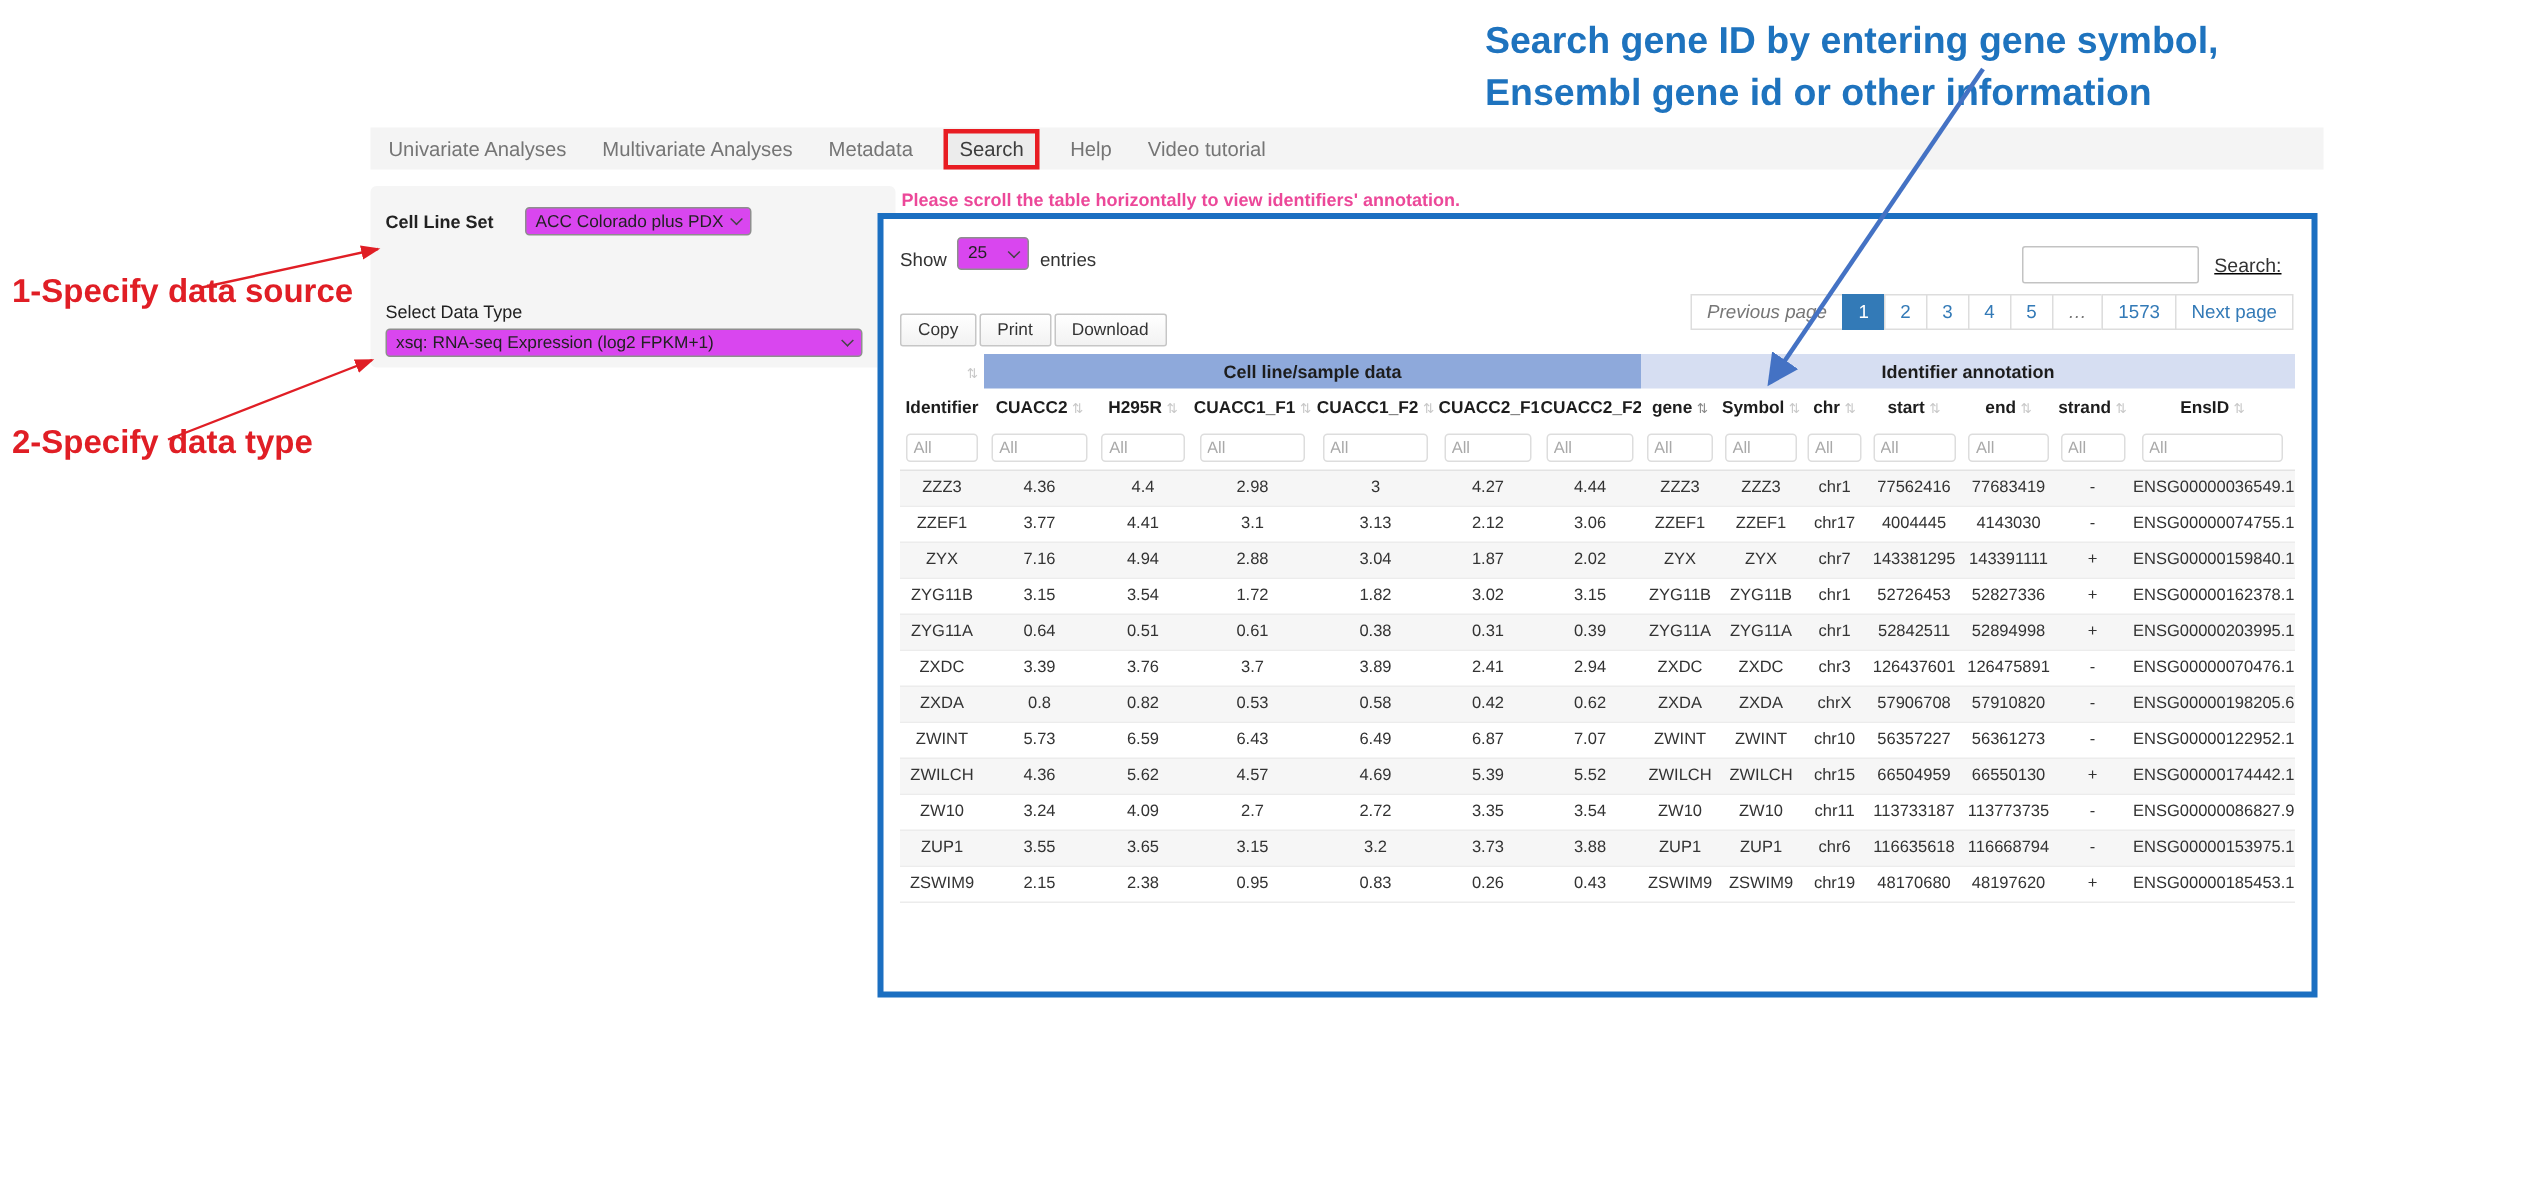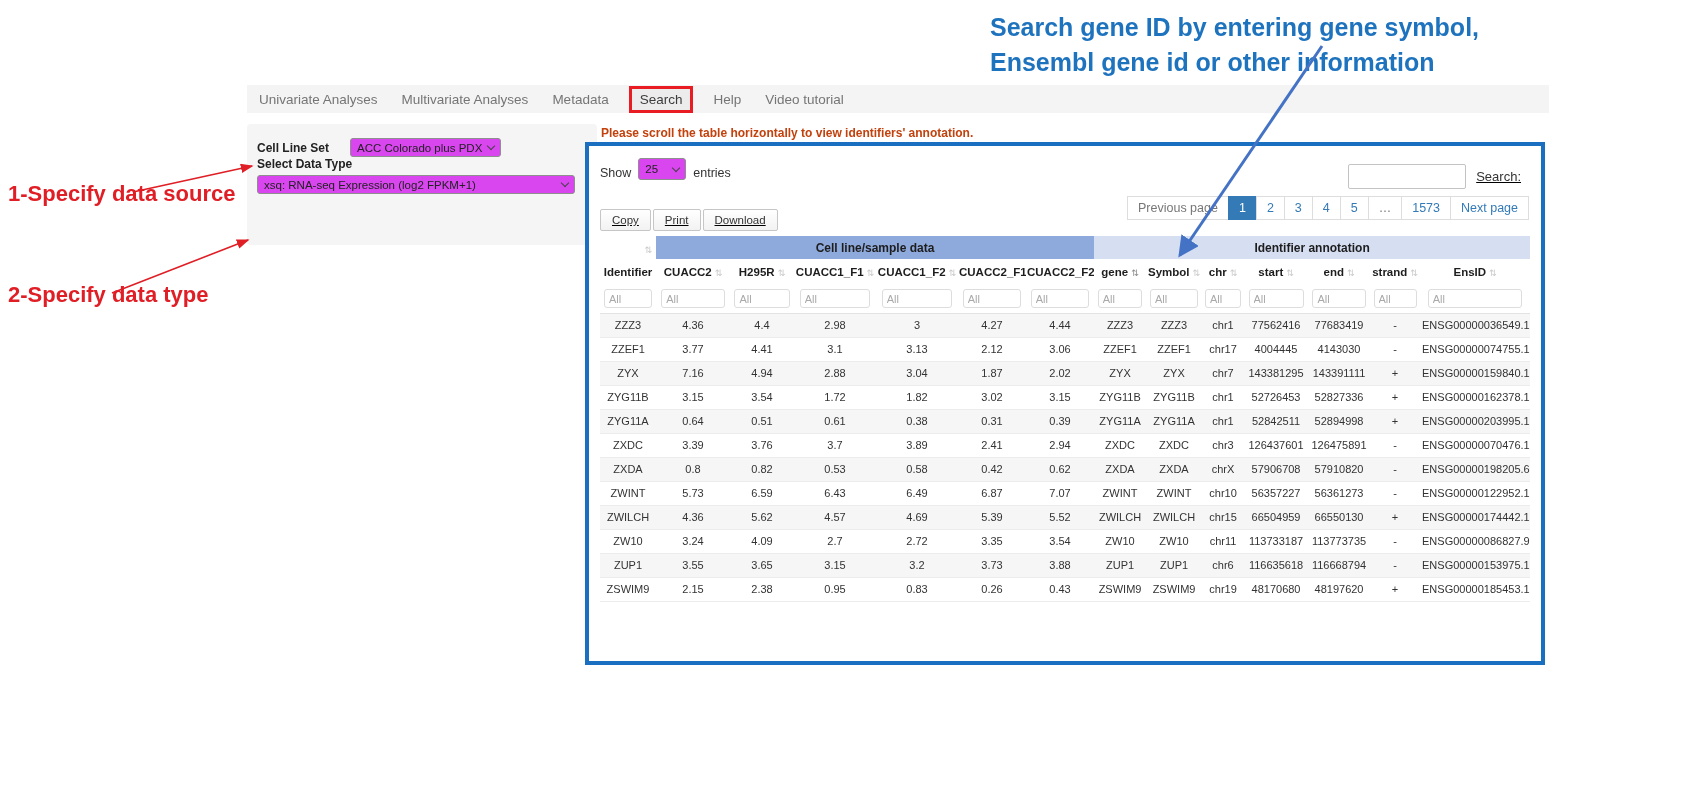--- a/index.html
+++ b/index.html
@@ -24,39 +24,39 @@
   
   .filters-panel { position: absolute; left: 247px; top: 124px; width: 350px; height: 121px; background: #f5f5f5;
                    border-radius: 4px; padding: 14px 10px 10px 10px; font-size: 12px; color: #222; }
   .fp-row { display: flex; align-items: center; gap: 21px; }
   .fp-label { font-weight: bold; white-space: nowrap; }
   .select { display: inline-flex; align-items: center; justify-content: space-between; background: #d946ef;
             border: 1px solid #8e8e8e; border-radius: 3px; height: 19px; padding: 0 6px; font-size: 11.5px;
             color: #222; cursor: pointer; gap: 6px; white-space: nowrap; overflow: hidden; }
   .chev { display: inline-block; width: 6px; height: 6px; border-right: 1.6px solid #444; border-bottom: 1.6px solid #444;
           transform: rotate(45deg); margin-top: -3px; flex: 0 0 auto; }
-  .dtype-label { display: block; font-weight: bold; }
+  .dtype-label { display: block; font-weight: normal; margin-top: 44px; }
   .select-wide { width: 318px; margin-top: 4px; display: flex; }
 
   
-  .scroll-hint { position: absolute; left: 601px; top: 126px; font-size: 12px; font-weight: bold; color: #c2410c; }
+  .scroll-hint { position: absolute; left: 601px; top: 126px; font-size: 12px; font-weight: bold; color: #ec4899; }
   .table-panel { position: absolute; left: 585px; top: 142px; width: 960px; height: 523px;
                  border: 4px solid var(--panel-border); background: #fff; padding: 10px 11px; }
   .length-row { display: flex; align-items: flex-end; gap: 7px; font-size: 12.5px; color: #333; margin-top: 2px; }
   .select-tiny { width: 48px; height: 22px; }
   .info-text { font-size: 12.5px; color: #333; margin-top: 9px; }
   .search-row { position: absolute; top: 18px; right: 20px; display: flex; align-items: center; gap: 10px; text-decoration: underline; }
   .search-input { width: 118px; height: 25px; border: 1px solid #c3c3c3; border-radius: 2px; font-size: 12px; padding: 0 5px; }
   .search-label { font-size: 13px; color: #333; }
   .pagination { position: absolute; top: 50px; right: 12px; display: flex; }
   .pg-item { padding: 4px 10px; border: 1px solid #ddd; margin-left: -1px; font-size: 12.5px; color: var(--link-blue);
              background: #fff; cursor: pointer; white-space: nowrap; }
-  .pg-muted { color: #777; cursor: default; }
+  .pg-muted { color: #777; cursor: default; font-style: italic; }
   .pg-active { background: var(--pagination-active); border-color: var(--pagination-active); color: #fff; }
-  .export-buttons { margin-top: 29px; display: flex; gap: 2px; text-decoration: underline; }
+  .export-buttons { margin-top: 29px; display: flex; gap: 2px; }
   .dt-btn { font-family: inherit; font-size: 11.5px; color: #333; background: linear-gradient(#ffffff, #f2f2f2);
             border: 1px solid #c6c6c6; border-radius: 2px; padding: 4px 11px; cursor: pointer; }
 
   
   .data-table { width: 930px; table-layout: fixed; border-collapse: collapse; margin-top: 5px; }
   .data-table th, .data-table td { white-space: nowrap; overflow: hidden; }
   .g-corner { height: 23px; text-align: right; padding-right: 4px; background: #fff; }
   .g-dark { background: var(--group-header-dark); }
   .g-light { background: var(--group-header-light); }
   .g-dark, .g-light { font-weight: bold; font-size: 12px; color: #1d1d1d; text-align: center; height: 23px; }

